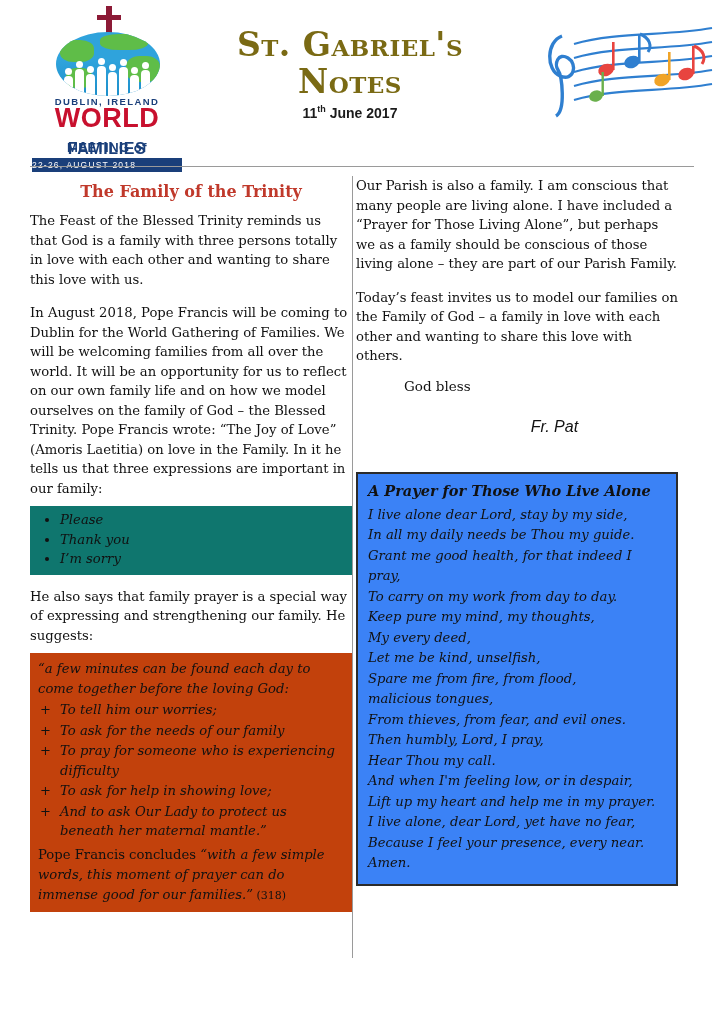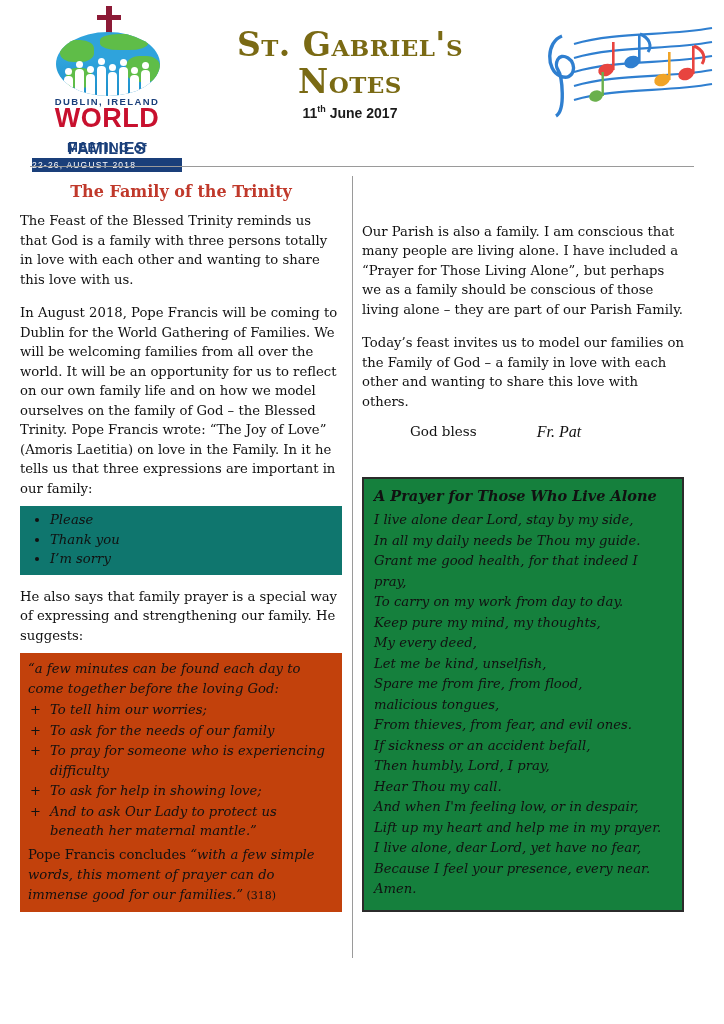--- a/index.html
+++ b/index.html
@@ -177,25 +177,24 @@
   .hr-top {
     position: absolute;
     left: 30px; top: 166px;
     width: 664px;
     border-top: 1px solid #9a9a9a;
   }
 
   
   .columns {
     position: absolute;
-    left: 20px; top: 176px;
+    left: 30px; top: 176px;
     width: 664px;
     display: flex;
-    gap: 20px;
-    align-items: flex-end;
+    gap: 4px;
   }
   .col { width: 322px; }
   .col-divider {
     position: absolute;
     left: 352px; top: 176px;
     width: 0;
     height: 782px;
     border-left: 1px solid #9a9a9a;
   }
 
@@ -274,21 +273,21 @@
     line-height: 20px;
     color: #111;
     margin-top: 4px;
   }
   .pink-quote .tail em { font-style: italic; }
   .pink-quote .tail .ref { font-size: 11px; font-style: normal; }
 
   
   .prayer-box {
     border: 2px solid #2b2b2b;
-    background: #15803d;
+    background: #3b82f6;
     padding: 8px 10px 10px 10px;
     margin-top: 36px;
   }
   .prayer-title {
     font-family: "DejaVu Serif", serif;
     font-style: italic;
     font-weight: bold;
     font-size: 14.5px;
     color: #111;
     margin-bottom: 6px;
@@ -304,23 +303,24 @@
   .blessing {
     font-family: "DejaVu Serif", serif;
     font-size: 13.5px;
     color: #111;
     margin-top: 12px;
     display: flex;
     gap: 60px;
     padding-left: 48px;
   }
   .blessing .sig {
-    font-family: Liberation Serif, serif;
+    font-family: Liberation Sans, sans-serif;
     font-style: italic;
     font-size: 16px;
+    margin-top: 40px;
   }
 </style>
 </head>
 <body>
 
 <div class="page">
 
   <div class="header">
 
     <div class="logo">
@@ -436,21 +436,20 @@
         <div class="prayer-line">I live alone dear Lord, stay by my side,</div>
         <div class="prayer-line">In all my daily needs be Thou my guide.</div>
         <div class="prayer-line">Grant me good health, for that indeed I pray,</div>
         <div class="prayer-line">To carry on my work from day to day.</div>
         <div class="prayer-line">Keep pure my mind, my thoughts,</div>
         <div class="prayer-line">My every deed,</div>
         <div class="prayer-line">Let me be kind, unselfish,</div>
         <div class="prayer-line">Spare me from fire, from flood,</div>
         <div class="prayer-line">malicious tongues,</div>
         <div class="prayer-line">From thieves, from fear, and evil ones.</div>
-        <div class="prayer-line">If sickness or an accident befall,</div>
         <div class="prayer-line">Then humbly, Lord, I pray,</div>
         <div class="prayer-line">Hear Thou my call.</div>
         <div class="prayer-line">And when I'm feeling low, or in despair,</div>
         <div class="prayer-line">Lift up my heart and help me in my prayer.</div>
         <div class="prayer-line">I live alone, dear Lord, yet have no fear,</div>
         <div class="prayer-line">Because I feel your presence, every near.</div>
         <div class="prayer-line">Amen.</div>
       </div>
     </div>
   </div>

